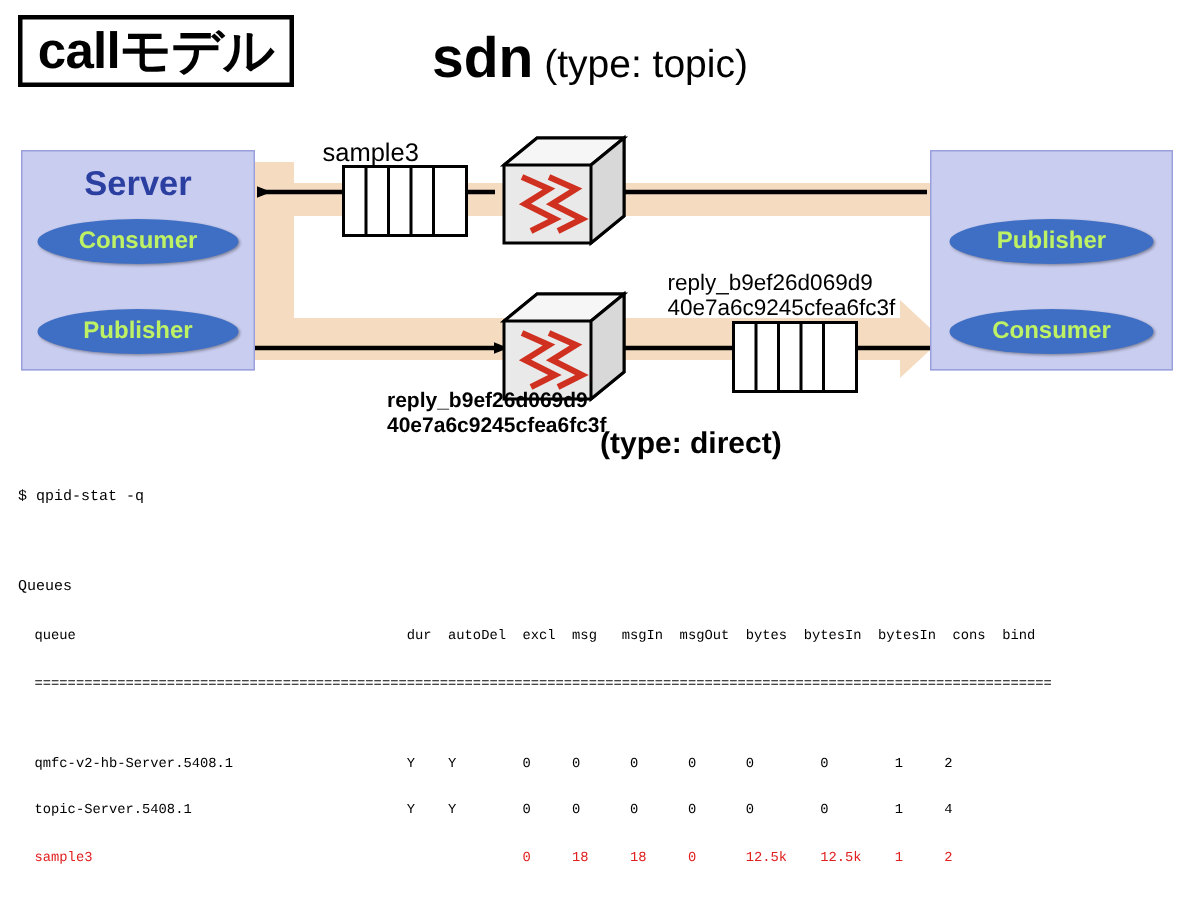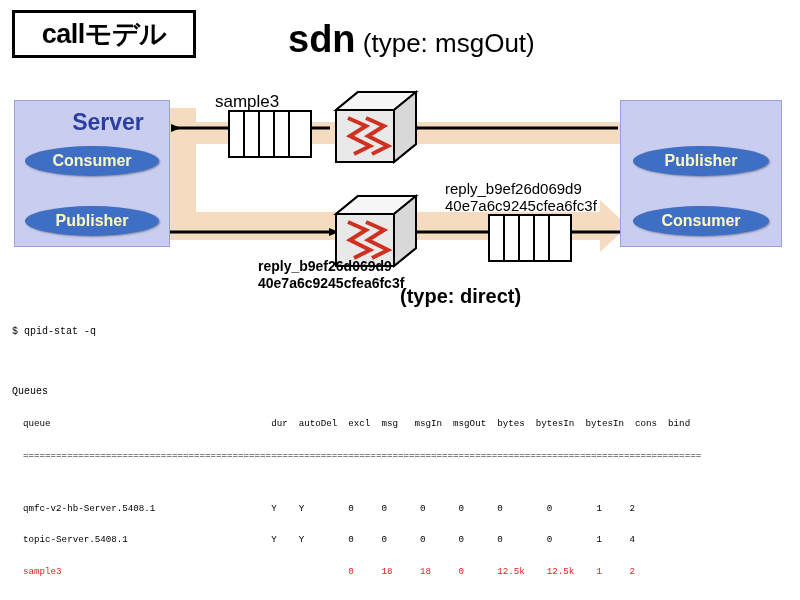--- a/index.html
+++ b/index.html
@@ -18,21 +18,21 @@
   .abs { position: absolute; }
 
   
   #title-box {
     left: 12px; top: 10px;
     width: 178px; height: 42px;
     border: 3px solid #000;
     background: #fff;
     display: flex; align-items: center; justify-content: center;
     font-weight: bold;
-    font-size: 27px;
+    font-size: 34px;
     letter-spacing: -0.5px;
   }
 
   
   #diagram {
     left: 0; top: 0; width: 800px; height: 305px;
   }
 
   .endpoint-box {
     background: #c9cdf0;
@@ -41,29 +41,28 @@
   #server-box { left: 14px; top: 100px; width: 154px; height: 145px; }
   #client-box { left: 620px; top: 100px; width: 160px; height: 145px; }
 
   .endpoint-title {
     position: absolute;
     width: 100%;
     text-align: center;
     font-weight: bold;
     font-size: 23px;
     color: #2b3fa0;
-    padding-left: 16px;
   }
   #server-title { top: 8px; }
   #client-title { top: 8px; }
 
   .pill {
     position: absolute;
     background: #3f6fc4;
-    color: #fef9c3;
+    color: #bef264;
     border-radius: 50%;
     text-align: center;
     font-size: 16px;
     font-weight: bold;
     display: flex; align-items: center; justify-content: center;
     box-shadow: 1px 1px 2px rgba(0,0,0,0.35);
   }
   #server-consumer { left: 10px; top: 45px; width: 134px; height: 30px; }
   #server-publisher { left: 10px; top: 105px; width: 134px; height: 30px; }
   #client-publisher { left: 12px; top: 45px; width: 136px; height: 30px; }
@@ -209,21 +208,21 @@
         <span></span>
     </div>
     <div class="queue" id="queue-bottom">
       <span></span>
         <span></span>
         <span></span>
         <span></span>
         <span></span>
     </div>
 
-    <div class="abs" id="sdn-label"><b>sdn</b><span> (type: msgOut)</span></div>
+    <div class="abs" id="sdn-label"><b>sdn</b><span> (type: topic)</span></div>
     <div class="abs" id="direct-label">(type: direct)</div>
     <div class="abs" id="sample3-label">sample3</div>
     <div class="abs" id="reply-label-right">
       <div>reply_b9ef26d069d9</div>
       <div>40e7a6c9245cfea6fc3f</div>
     </div>
     <div class="abs" id="reply-label-bottom">
       <div>reply_b9ef26d069d9</div>
       <div>40e7a6c9245cfea6fc3f</div>
     </div>

